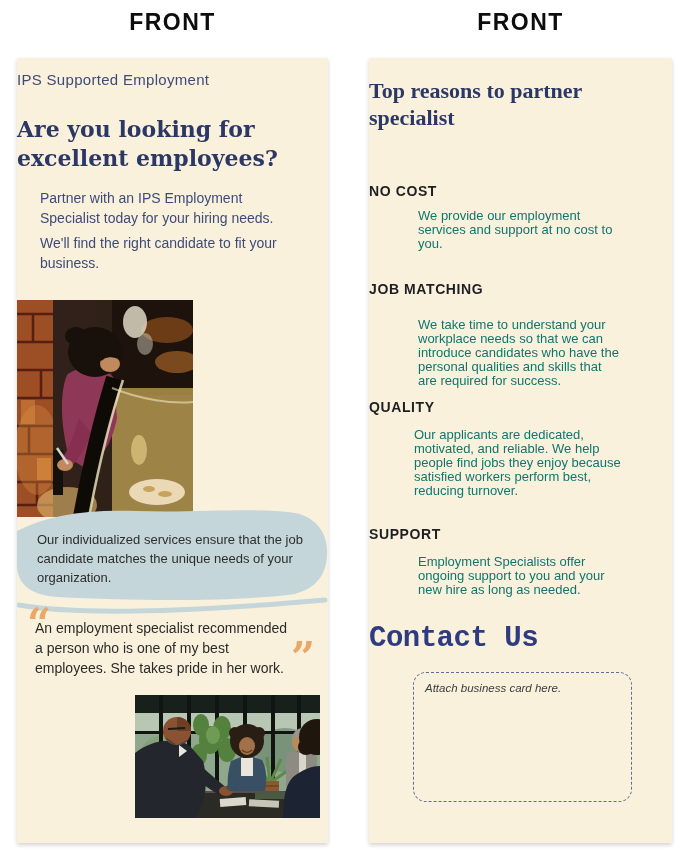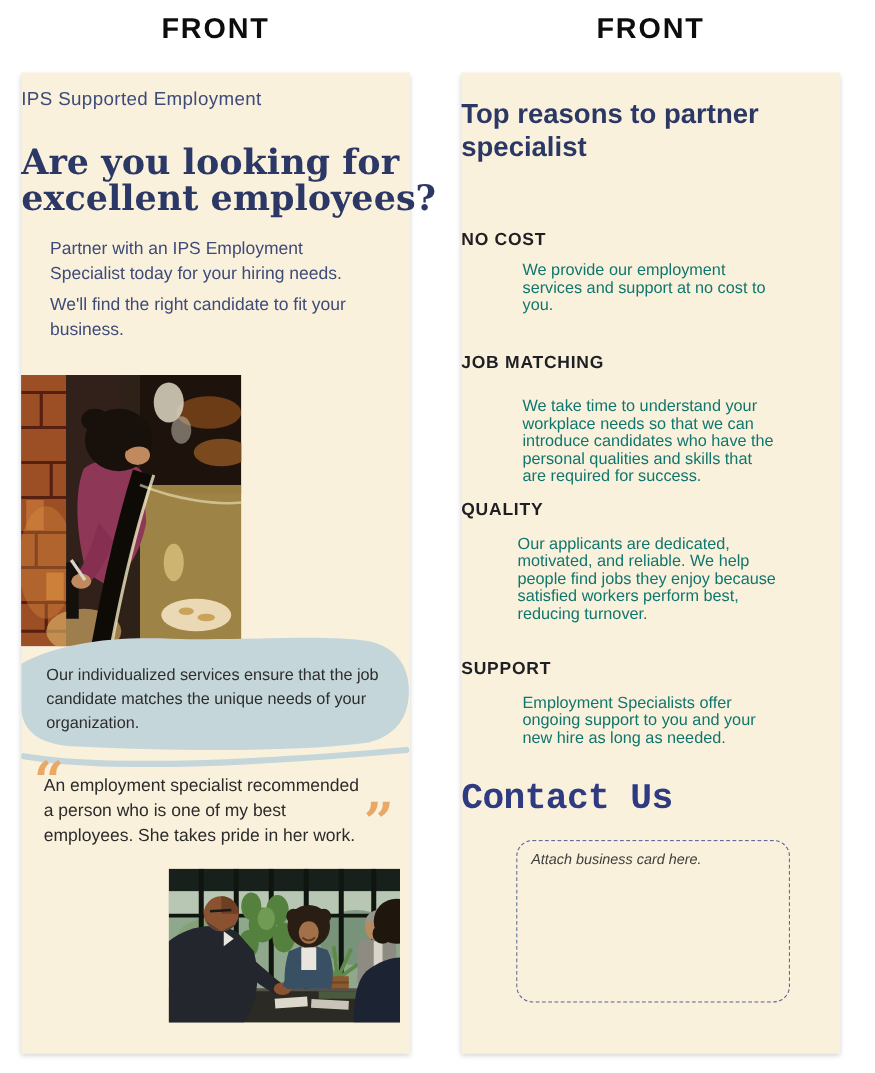--- a/index.html
+++ b/index.html
@@ -5,35 +5,35 @@
   html,body{margin:0;padding:0;background:#ffffff;}
   body{width:700px;height:858px;position:relative;font-family:"Liberation Sans",sans-serif;overflow:hidden;}
   .page-label{position:absolute;top:9px;text-align:center;font-size:23px;font-weight:700;letter-spacing:1.5px;color:#0d0d0d;}
   .panel{position:absolute;top:58px;height:785px;background:#faf1dc;box-shadow:0 2px 4px rgba(0,0,0,.18);}
   .front-panel{left:17px;width:311px;}
   .back-panel{left:369px;width:303px;}
   .abs{position:absolute;}
   .center{text-align:left;}
   
   .brand{top:13px;left:0;width:311px;font-size:15px;color:#3e4b79;letter-spacing:.3px;}
-  .front-headline{top:57px;left:0;width:311px;font-family:"DejaVu Serif","Liberation Serif",serif;font-weight:700;font-size:28px;line-height:29px;color:#2b3765;}
+  .front-headline{top:57px;left:0;width:311px;font-family:"DejaVu Serif","Liberation Serif",serif;font-weight:700;font-size:22px;line-height:29px;color:#2b3765;}
   .front-headline span{display:block;white-space:nowrap;}
   .front-para{left:23px;width:265px;font-size:14px;line-height:19.5px;color:#3e4b79;}
   .p1{top:131px;} .p2{top:176px;}
   .photo1{top:242px;left:0;width:176px;height:217px;display:block;}
   .blob-svg{top:447px;left:0;width:311px;height:118px;display:block;}
   .blob-text{top:472px;left:20px;width:282px;font-size:13px;line-height:19px;color:#2d2d2d;text-align:left;}
   .quote-mark{font-family:"DejaVu Serif",serif;font-weight:700;font-size:42px;line-height:1;color:#eaa867;}
   .q-open{top:546px;left:10px;}
   .q-close{top:579px;left:274px;}
   .quote-text{top:560px;left:18px;width:275px;font-size:14px;line-height:20px;color:#2b2b2b;}
   .quote-text span{display:block;white-space:nowrap;}
   .photo2{top:637px;left:118px;width:185px;height:123px;display:block;}
   
-  .back-headline{top:19px;left:0;width:303px;font-family:Liberation Sans, sans-serif;font-weight:700;font-size:22px;line-height:27px;color:#2b3765;}
+  .back-headline{top:19px;left:0;width:303px;font-family:Liberation Serif, serif;font-weight:700;font-size:22px;line-height:27px;color:#2b3765;}
   .back-headline span{display:block;white-space:nowrap;}
   .sec-title{left:0;width:303px;font-size:14px;font-weight:700;letter-spacing:.6px;color:#1e1f24;}
   .sec-body{font-size:13px;line-height:14px;color:#0f766e;}
   .t1{top:125px;} .b1{top:151px;left:49px;width:205px;}
   .t2{top:223px;} .b2{top:260px;left:49px;width:205px;}
   .t3{top:341px;} .b3{top:370px;left:45px;width:213px;}
   .t4{top:468px;} .b4{top:497px;left:49px;width:205px;}
   .contact{top:564px;left:0;width:303px;font-size:29px;font-weight:700;letter-spacing:-.5px;color:#2f3b80;font-family:Liberation Mono, monospace;}
   .card-box{top:614px;left:44px;width:219px;height:130px;border:1.5px dashed #5f6b9b;border-radius:13px;box-sizing:border-box;background:transparent;}
   .card-box-text{padding:9px 0 0 11px;font-style:italic;font-size:11.5px;color:#3c3c3c;}

